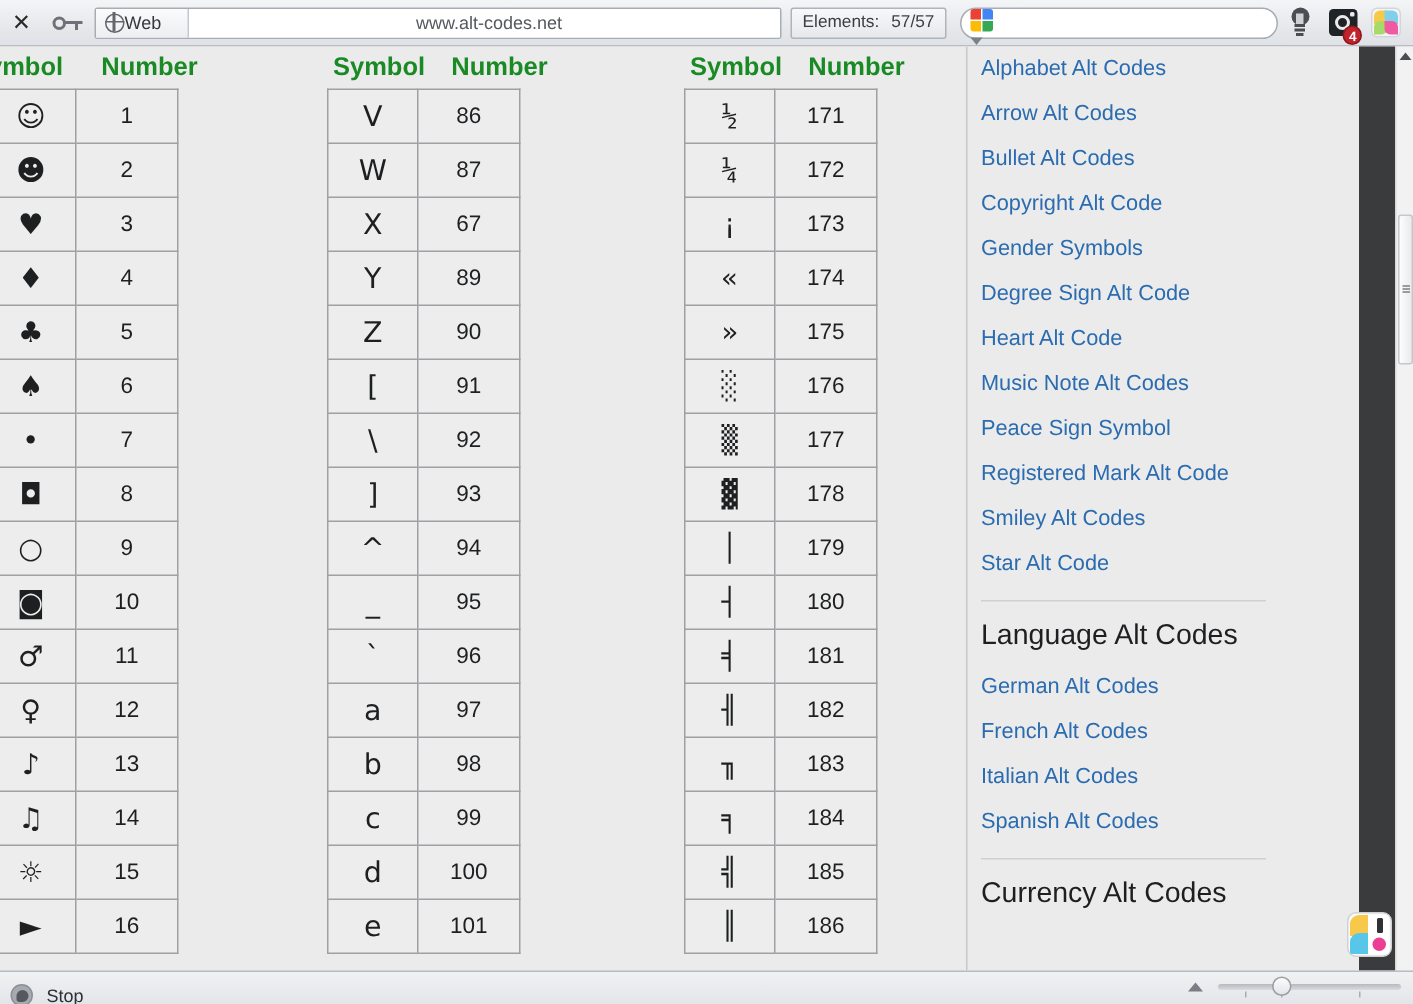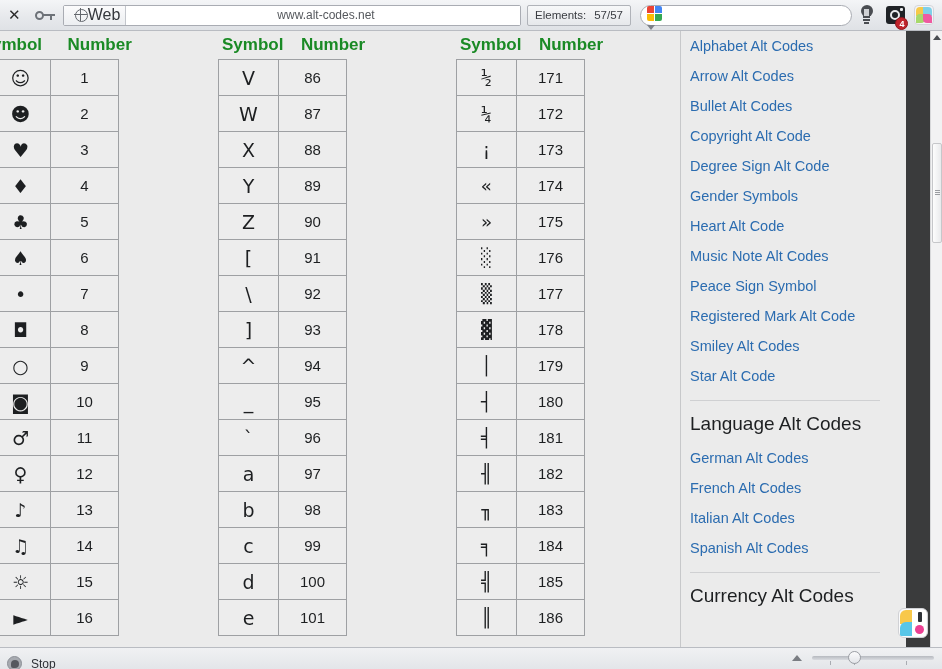--- a/index.html
+++ b/index.html
@@ -45,21 +45,21 @@
     background: #fff;
     border: 1px solid #a9acb3;
     border-radius: 2px;
     display: flex; align-items: stretch;
   }
   .web-tab {
     width: 62px; display: flex; align-items: center; 
     padding-left: 6px;
     background: linear-gradient(to bottom,#fbfbfc,#eceef1);
     border-right: 1px solid #c3c6cc;
-    font-size: 16px; color: #35383d; cursor: pointer; justify-content: center;
+    font-size: 12px; color: #35383d; cursor: pointer;
   }
   .globe {
     width: 13px; height: 13px; border-radius: 50%;
     border: 1.4px solid #63676d; position: relative; flex: 0 0 auto;
   }
   .globe::before {
     content:""; position:absolute; left: 4.4px; top: -1.4px;
     width: 1.2px; height: 13px; background: #63676d;
   }
   .globe::after {
@@ -165,21 +165,21 @@
   td.num {
     width: 68px;
     font-size: 15px;
   }
 
   
   .t3 td.sym { font-family: "DejaVu Sans Mono", monospace; font-size: 18px; }
 
   
   #sidebar {
-    position: absolute; left: 680px; top: 0; width: 212px; height: 616px;
+    position: absolute; left: 644px; top: 0; width: 212px; height: 616px;
     background: #ebebeb;
     border-left: 1px solid #c7c8ca;
     padding: 0 0 0 9px;
     overflow: hidden;
   }
   .side-link {
     display: block; color: #2b6cb0; font-size: 14.5px;
     line-height: 30px; text-decoration: none; white-space: nowrap;
     cursor: pointer;
   }
@@ -427,21 +427,21 @@
           <tr>
             <td class="sym">V</td>
             <td class="num">86</td>
           </tr>
           <tr>
             <td class="sym">W</td>
             <td class="num">87</td>
           </tr>
           <tr>
             <td class="sym">X</td>
-            <td class="num">88</td>
+            <td class="num">67</td>
           </tr>
           <tr>
             <td class="sym">Y</td>
             <td class="num">89</td>
           </tr>
           <tr>
             <td class="sym">Z</td>
             <td class="num">90</td>
           </tr>
           <tr>
@@ -567,22 +567,22 @@
         </tbody>
     </table>
   </div>
 
   <div id="sidebar">
     <div id="side-symbol-links">
         <a class="side-link" href="#">Alphabet Alt Codes</a>
         <a class="side-link" href="#">Arrow Alt Codes</a>
         <a class="side-link" href="#">Bullet Alt Codes</a>
         <a class="side-link" href="#">Copyright Alt Code</a>
+        <a class="side-link" href="#">Gender Symbols</a>
         <a class="side-link" href="#">Degree Sign Alt Code</a>
-        <a class="side-link" href="#">Gender Symbols</a>
         <a class="side-link" href="#">Heart Alt Code</a>
         <a class="side-link" href="#">Music Note Alt Codes</a>
         <a class="side-link" href="#">Peace Sign Symbol</a>
         <a class="side-link" href="#">Registered Mark Alt Code</a>
         <a class="side-link" href="#">Smiley Alt Codes</a>
         <a class="side-link" href="#">Star Alt Code</a>
       </div>
     <hr class="side-hr">
     <h2 class="side-h2">Language Alt Codes</h2>
     <div id="side-lang-links">

